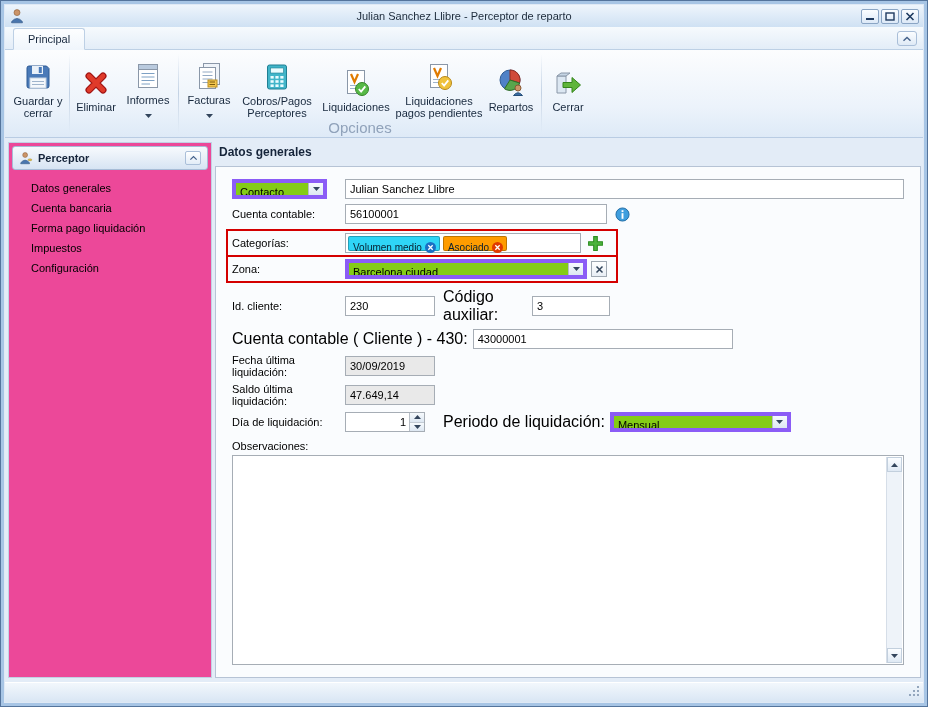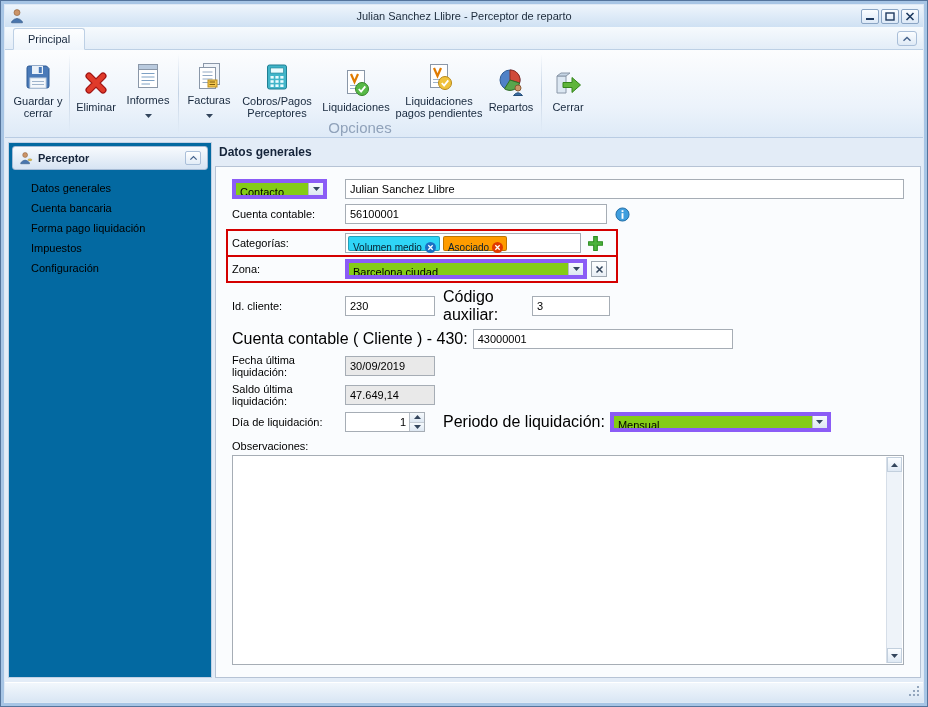--- a/index.html
+++ b/index.html
@@ -38,21 +38,21 @@
   .drop-arrow { margin-top:2px; }
   .rsep { width:1px; align-self:stretch; margin:2px 2px 4px 2px;
     background:linear-gradient(rgba(255,255,255,0),#c3d2e4,rgba(255,255,255,0)); }
   .rgroup { display:flex; position:relative; padding-bottom:14px; }
   .rgroup-label { position:absolute; left:0; right:0; bottom:2px; text-align:center; color:#90a2ba; font-size:15px; }
 
   
   .bodyarea { position:absolute; left:4px; top:137px; right:4px; bottom:24px; background:#e3ecf7; }
 
   .sidebar { position:absolute; left:3px; top:4px; width:204px; bottom:4px;
-    background:#0369a1; border:1px solid #c2d1e4; }
+    background:#ec4899; border:1px solid #c2d1e4; }
   .sidebar-header { margin:3px; height:24px; border:1px solid #a7bcd6; border-radius:3px;
     background:linear-gradient(#f7fafd,#d7e4f3); display:flex; align-items:center; padding:0 6px; gap:5px; }
   .sidebar-header .sh-title { font-weight:bold; font-size:11px; color:#15243a; flex:1; }
   .sh-chev { width:16px; height:14px; display:flex; align-items:center; justify-content:center;
     border:1px solid #aabfd9; border-radius:2px; background:linear-gradient(#fff,#e2ecf7); }
   .nav { margin-top:8px; }
   .nav-item { height:20px; line-height:20px; padding-left:22px; font-size:11px; color:#000; }
 
   .main { position:absolute; left:210px; top:0; right:2px; bottom:4px; }
   .main-header { height:26px; padding:7px 0 0 4px; font-weight:bold; font-size:12px; color:#15243a; }
@@ -434,21 +434,21 @@
                 </span>
               <span class="spin-dn">
                   <svg viewBox="0 0 7 4" width="7" height="4">
                     <path d="M0 0 H7 L3.5 4 Z" fill="#33455c"></path>
                   </svg>
                 </span>
             </span>
           </span>
           <span class="gap18"></span>
           <span class="flabel-auto">Periodo de liquidación:</span>
-          <span class="combo" style="width:221px">
+          <span class="combo" style="width:181px">
             <span class="combo-text">Mensual</span>
             <span class="combo-btn">
               <svg viewBox="0 0 7 4" width="7" height="4">
                   <path d="M0 0 H7 L3.5 4 Z" fill="#33455c"></path>
                 </svg>
             </span>
           </span>
         </div>
 
         <div class="obs-label">Observaciones:</div>

